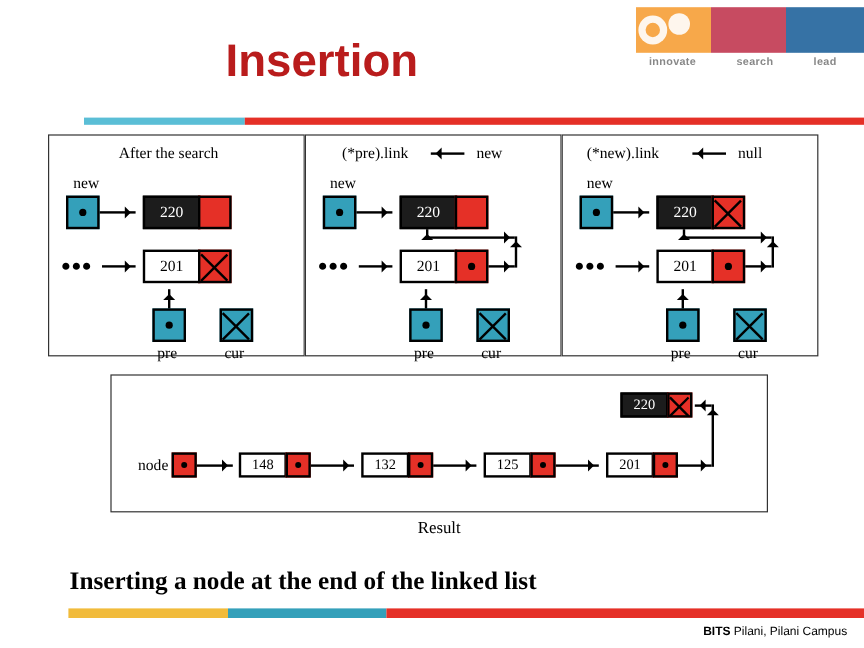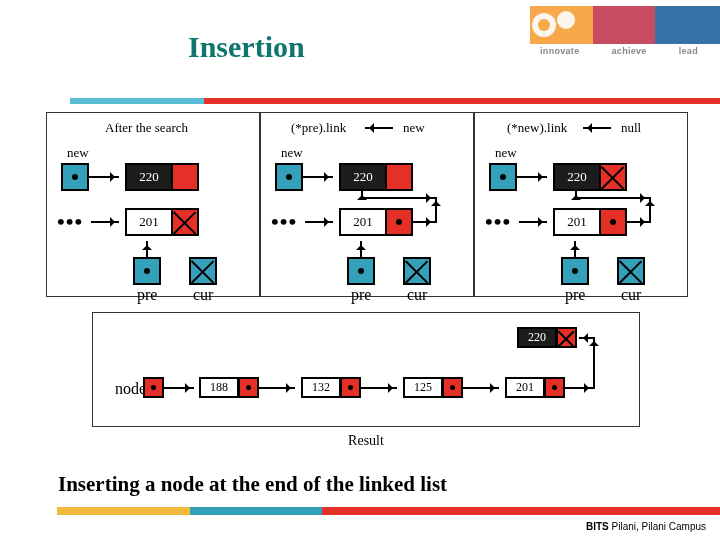--- a/index.html
+++ b/index.html
@@ -1,44 +1,44 @@
 <!DOCTYPE html>
 <html><head>
 <meta charset="utf-8">
 <style>
   * { box-sizing: border-box; margin: 0; padding: 0; }
   body { width: 720px; height: 540px; font-family: "Times New Roman", serif; background: #fff; position: relative; overflow: hidden; }
   .header { position: relative; height: 70px; }
-  .title { position: absolute; left: 188px; top: 30px; font-family: Liberation Serif, serif; font-size: 30px; font-weight: bold; color: #0f766e; }
+  .title { position: absolute; left: 188px; top: 30px; font-family: Liberation Sans, sans-serif; font-size: 38px; font-weight: bold; color: #b91c1c; }
   .gear-strip { position: absolute; right: 0; top: 0; width: 210px; height: 60px; }
   .gear-bg { position: absolute; top: 6px; right: 0; width: 190px; height: 38px; background: linear-gradient(to right, #f7a84a 0 33%, #c74b61 33% 66%, #3672a5 66% 100%); }
   .gear-bg svg { position: absolute; top: -4px; left: -6px; }
   .gear-labels { position: absolute; right: 6px; top: 46px; font-family: Arial, sans-serif; font-size: 9px; font-weight: bold; color: #888; letter-spacing: 0.3px; width: 190px; display: flex; justify-content: space-around; }
   .red-rule { position: absolute; right: 0; top: 98px; height: 6px; width: 516px; background: #e53027; }
   .blue-rule { position: absolute; left: 70px; top: 98px; height: 6px; width: 134px; background: #5abed6; }
 
-  .panels { position: absolute; top: 112px; left: 34px; width: 654px; display: flex; justify-content: flex-end; }
+  .panels { position: absolute; top: 112px; left: 34px; width: 654px; display: flex; justify-content: center; }
   .panel { width: 214px; height: 185px; border: 1px solid #333; position: relative; background: #fff; }
   .plabel { position: absolute; top: 7px; font-size: 13px; }
   .new-lbl { position: absolute; font-size: 13px; }
 
   
   .ptr-box { position: absolute; width: 28px; height: 28px; border: 2px solid #000; background: #34a0ba; display: flex; align-items: center; justify-content: center; }
   .ptr-box .dot { width: 6px; height: 6px; background: #000; border-radius: 50%; }
   .data-box { position: absolute; width: 48px; height: 28px; border: 2px solid #000; background: #1c1c1c; color: #fff; font-size: 13px; display: flex; align-items: center; justify-content: center; }
   .link-box { position: absolute; width: 28px; height: 28px; border: 2px solid #000; background: #e53027; display: flex; align-items: center; justify-content: center; }
   .link-box.null::before, .link-box.null::after { content: ""; position: absolute; width: 130%; height: 2px; background: #000; top: 50%; left: -15%; transform-origin: center; }
   .link-box.null::before { transform: rotate(45deg); }
   .link-box.null::after { transform: rotate(-45deg); }
   .x-box { position: absolute; width: 28px; height: 28px; border: 2px solid #000; background: #34a0ba; }
   .x-box::before, .x-box::after { content: ""; position: absolute; width: 130%; height: 2px; background: #000; top: 50%; left: -15%; transform-origin: center; }
   .x-box::before { transform: rotate(45deg); }
   .x-box::after { transform: rotate(-45deg); }
   .dots3 { position: absolute; font-size: 22px; font-weight: bold; letter-spacing: 1px; }
-  .smtxt { position: absolute; font-size: 16px; }
+  .smtxt { position: absolute; font-size: 13px; }
 
   
   .arrow { position: absolute; background: #000; }
   .arrow.h { height: 2px; }
   .arrow.v { width: 2px; }
   .arrow.h::after { content: ""; position: absolute; right: -1px; top: -4px; border: 5px solid transparent; border-left-color: #000; }
   .arrow.h.left::after { right: auto; left: -1px; border-left-color: transparent; border-right-color: #000; }
   .arrow.v::after { content: ""; position: absolute; left: -4px; top: -1px; border: 5px solid transparent; border-bottom-color: #000; }
 
   .result-wrap { position: absolute; top: 312px; left: 92px; width: 548px; }
@@ -76,21 +76,21 @@
           <circle cx="20" cy="23" r="12"></circle>
           <circle cx="42" cy="18" r="9"></circle>
         </g>
         <g fill="#f7a84a">
           <circle cx="20" cy="23" r="6"></circle>
         </g>
       </svg>
     </div>
     <div class="gear-labels">
       <span>innovate</span>
-      <span>achieve</span>
+      <span>search</span>
       <span>lead</span>
     </div>
   </div>
 </div>
 <div class="blue-rule"></div>
 <div class="red-rule"></div>
 
 <div class="panels">
 
   <div class="panel">
@@ -145,21 +145,21 @@
     <div class="arrow v" style="left:99px; top:128px; height:18px"></div>
     <div class="ptr-box" style="left:86px; top:144px">
         <span class="dot"></span>
       </div>
     <div class="smtxt" style="left:90px; top:173px">pre</div>
     <div class="x-box" style="left:142px; top:144px"></div>
     <div class="smtxt" style="left:146px; top:173px">cur</div>
   </div>
 
   <div class="panel">
-    <div class="plabel" style="left:32px">(*new).link</div>
+    <div class="plabel" style="left:20px">(*new).link</div>
     <div class="arrow h left" style="left:108px; top:14px; width:28px"></div>
     <div class="plabel" style="left:146px">null</div>
 
     <div class="new-lbl" style="left:20px; top:32px">new</div>
     <div class="ptr-box" style="left:14px; top:50px">
         <span class="dot"></span>
       </div>
     <div class="arrow h" style="left:42px; top:63px; width:30px"></div>
     <div class="data-box" style="left:78px; top:50px">220</div>
     <div class="link-box null" style="left:124px; top:50px"></div>
@@ -191,21 +191,21 @@
 
     <div class="r-dark" style="left:424px; top:14px">220</div>
     <div class="r-null" style="left:463px; top:14px"></div>
 
     <div class="smtxt" style="left:22px; top:67px">node</div>
     <div class="r-ptr" style="left:50px; top:64px">
         <span class="dot"></span>
       </div>
     <div class="arrow h" style="left:71px; top:74px; width:30px"></div>
 
-    <div class="r-data" style="left:106px; top:64px">188</div>
+    <div class="r-data" style="left:106px; top:64px">148</div>
     <div class="r-link" style="left:145px; top:64px">
         <span class="dot"></span>
       </div>
     <div class="arrow h" style="left:166px; top:74px; width:36px"></div>
 
     <div class="r-data" style="left:208px; top:64px">132</div>
     <div class="r-link" style="left:247px; top:64px">
         <span class="dot"></span>
       </div>
     <div class="arrow h" style="left:268px; top:74px; width:36px"></div>

